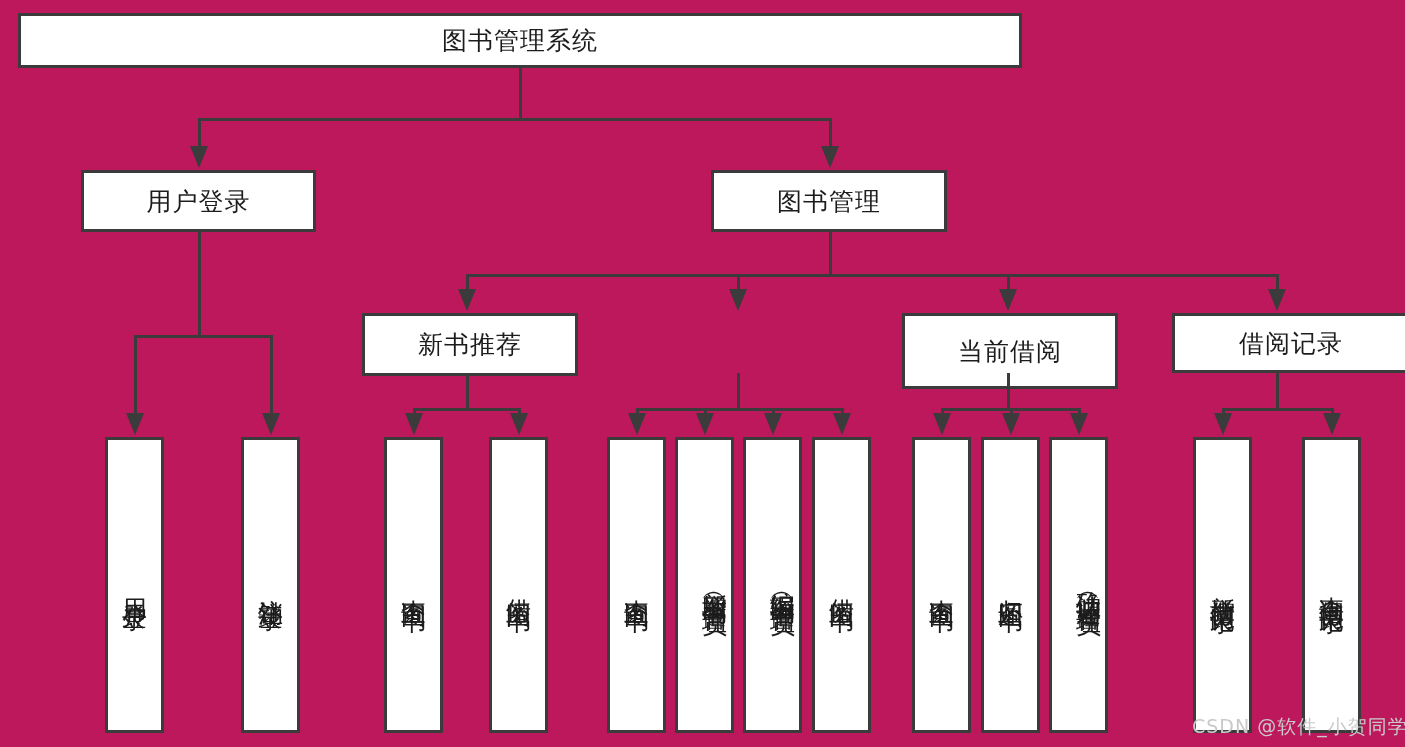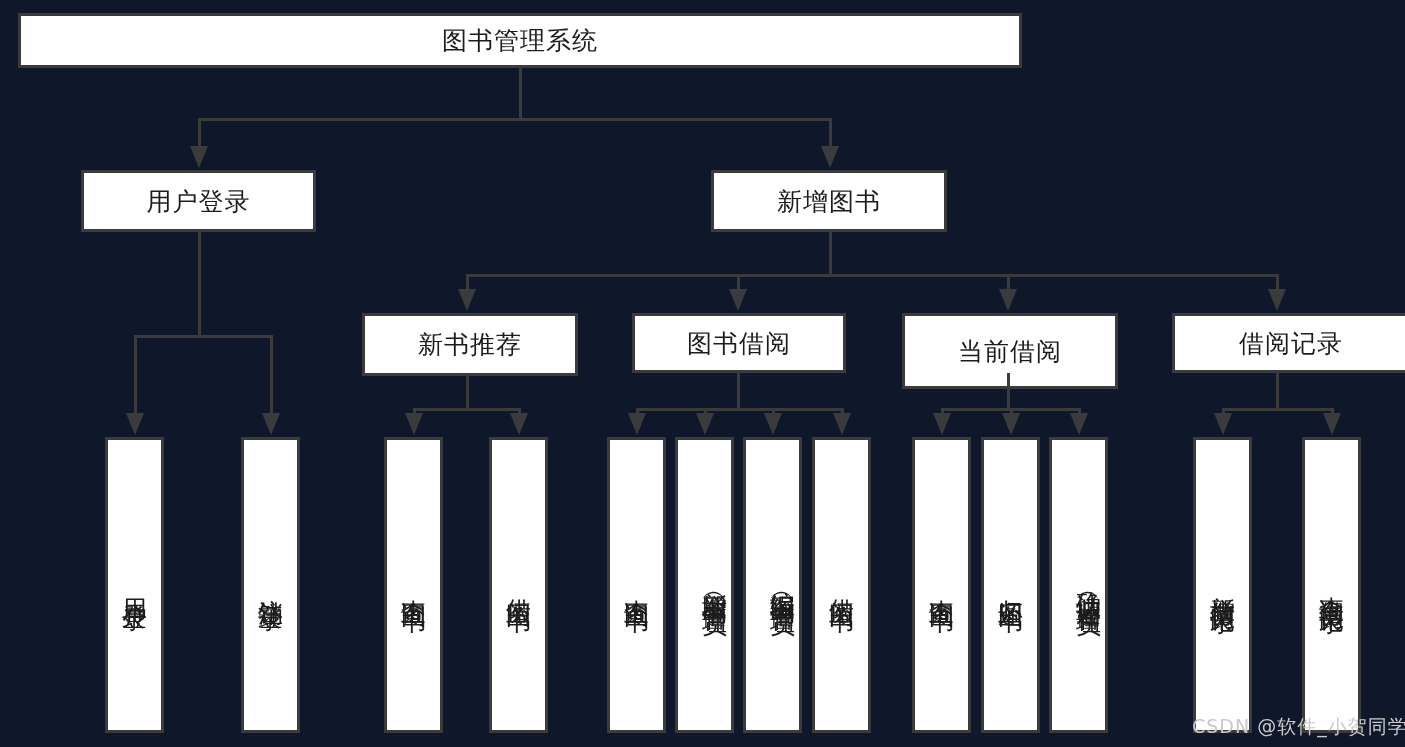--- a/index.html
+++ b/index.html
@@ -7,21 +7,21 @@
     padding: 0;
     background: #ffffff;
   }
   body {
     font-family: "DejaVu Sans", "Liberation Sans", sans-serif;
   }
   #canvas {
     position: relative;
     width: 1405px;
     height: 747px;
-    background: #0f172a;
+    background: #be185d;
     overflow: hidden;
   }
   .box {
     position: absolute;
     box-sizing: border-box;
     border: 3px solid #3b3b3b;
     background: #ffffff;
     display: flex;
     align-items: center;
     justify-content: center;
@@ -81,21 +81,21 @@
   <div class="line hline" style="left:198px; top:118px; width:634px;"></div>
   <div class="line vline" style="left:198px; top:118px; height:30px;"></div>
   <div class="arrow" style="left:190px; top:146px;"></div>
   <div class="line vline" style="left:829px; top:118px; height:30px;"></div>
   <div class="arrow" style="left:821px; top:146px;"></div>
 
   <div class="box h" style="left:81px; top:170px; width:235px; height:62px;">
     <span>用户登录</span>
   </div>
   <div class="box h" style="left:711px; top:170px; width:236px; height:62px;">
-    <span>新增图书</span>
+    <span>图书管理</span>
   </div>
 
   <div class="line vline" style="left:198px; top:232px; height:103px;"></div>
   <div class="line hline" style="left:134px; top:335px; width:139px;"></div>
   <div class="line vline" style="left:134px; top:335px; height:80px;"></div>
   <div class="arrow" style="left:126px; top:413px;"></div>
   <div class="line vline" style="left:270px; top:335px; height:80px;"></div>
   <div class="arrow" style="left:262px; top:413px;"></div>
 
   <div class="line vline" style="left:829px; top:232px; height:42px;"></div>
@@ -105,23 +105,20 @@
   <div class="line vline" style="left:737px; top:274px; height:17px;"></div>
   <div class="arrow" style="left:729px; top:289px;"></div>
   <div class="line vline" style="left:1007px; top:274px; height:17px;"></div>
   <div class="arrow" style="left:999px; top:289px;"></div>
   <div class="line vline" style="left:1276px; top:274px; height:17px;"></div>
   <div class="arrow" style="left:1268px; top:289px;"></div>
 
   <div class="box h" style="left:362px; top:313px; width:216px; height:63px;">
     <span>新书推荐</span>
   </div>
-  <div class="box h" style="left:632px; top:313px; width:214px; height:60px;">
-    <span>图书借阅</span>
-  </div>
   <div class="box h" style="left:902px; top:313px; width:216px; height:76px;">
     <span>当前借阅</span>
   </div>
   <div class="box h" style="left:1172px; top:313px; width:238px; height:60px;">
     <span>借阅记录</span>
   </div>
 
   <div class="line vline" style="left:466px; top:373px; height:35px;"></div>
   <div class="line hline" style="left:413px; top:408px; width:108px;"></div>
   <div class="line vline" style="left:413px; top:408px; height:7px;"></div>

